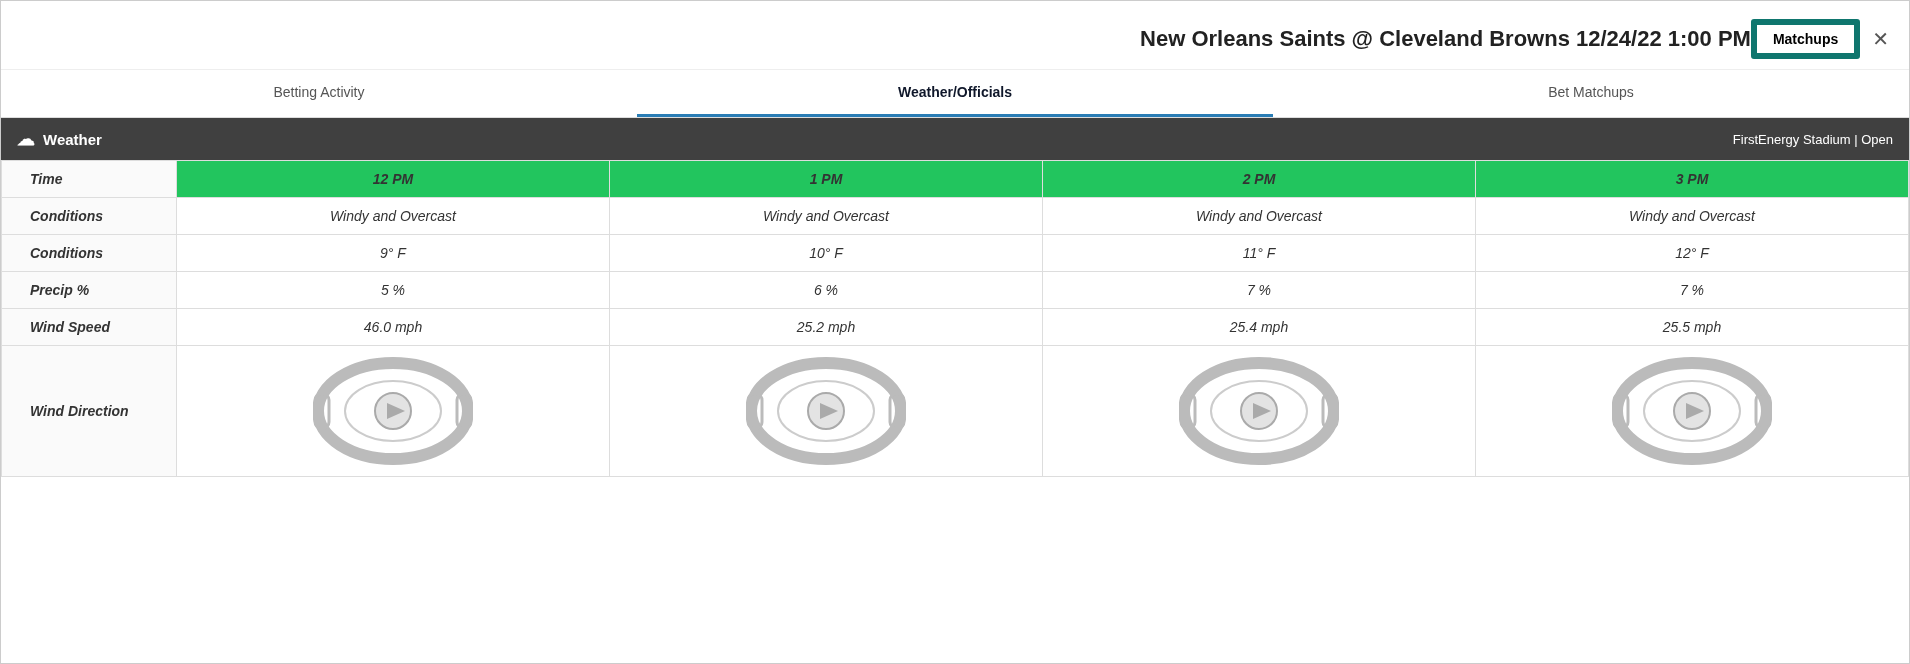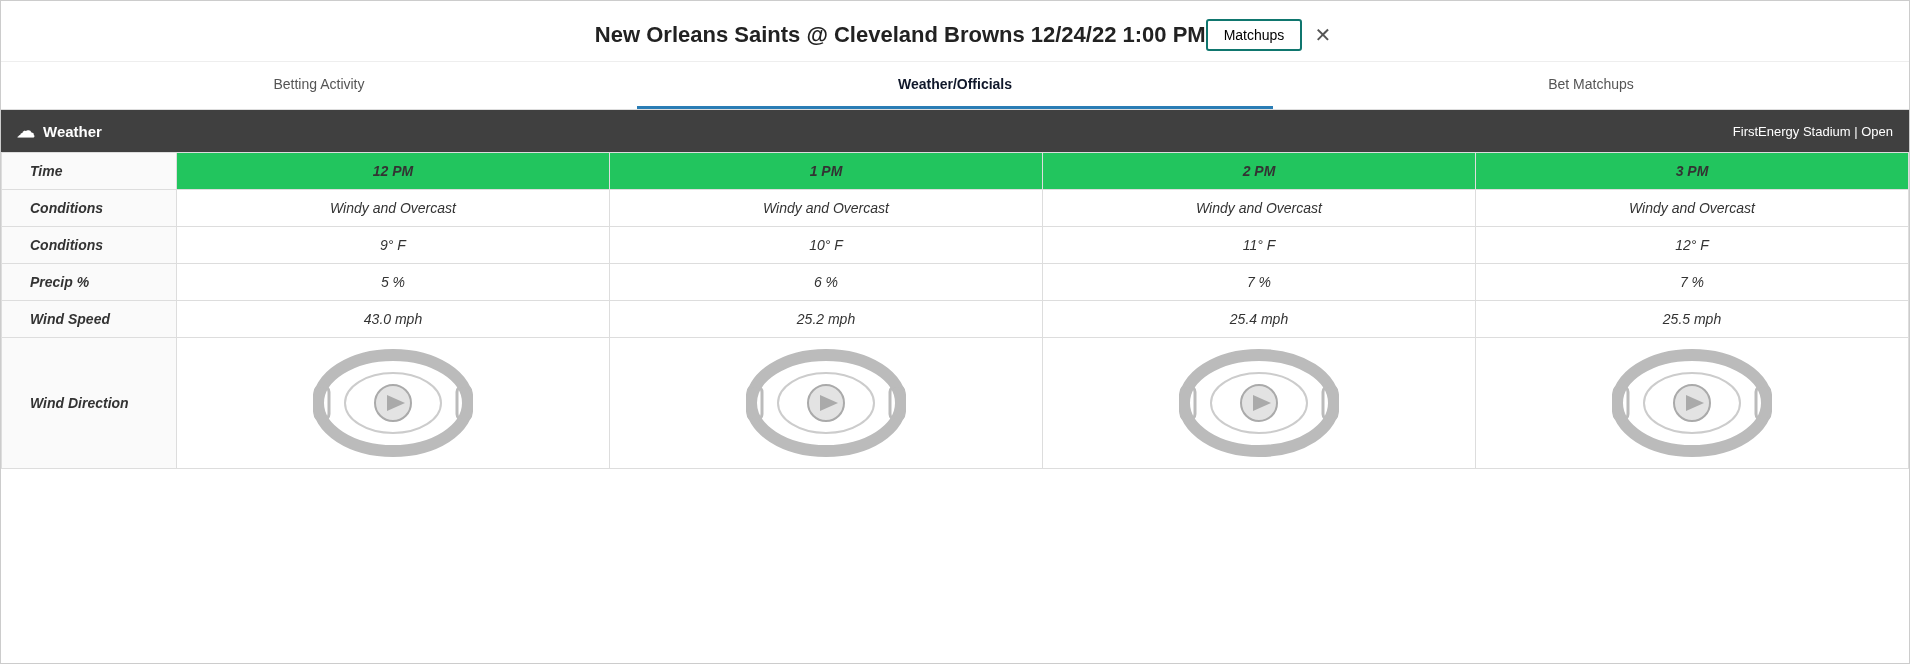--- a/index.html
+++ b/index.html
@@ -14,44 +14,45 @@
       width: 1910px;
       min-height: 664px;
       border: 1px solid #ccc;
       background: #fff;
     }
 
     
     .header {
       display: flex;
       align-items: center;
-      justify-content: center;
+      justify-content: flex-end;
       padding: 18px 20px 10px 36px;
       border-bottom: 1px solid #eee;
     }
 
     .header-title {
       font-size: 22px;
       font-weight: 600;
       color: #222;
     }
 
     .header-actions {
       display: flex;
       align-items: center;
       gap: 12px;
     }
 
     .matchups-button {
-      border: 2px solid #0f766e;
+      border: 6px solid #0f766e;
       background: #fff;
       padding: 6px 16px;
       font-size: 14px;
       cursor: pointer;
       border-radius: 3px;
+      font-weight: bold;
     }
 
     .close-button {
       background: none;
       border: none;
       font-size: 20px;
       cursor: pointer;
       color: #555;
       line-height: 1;
     }
@@ -245,21 +246,21 @@
         <tr>
           <td>Precip %</td>
           <td>5 %</td>
           <td>6 %</td>
           <td>7 %</td>
           <td>7 %</td>
         </tr>
 
         <tr>
           <td>Wind Speed</td>
-          <td>43.0 mph</td>
+          <td>46.0 mph</td>
           <td>25.2 mph</td>
           <td>25.4 mph</td>
           <td>25.5 mph</td>
         </tr>
 
         <tr>
           <td>Wind Direction</td>
           <td class="wind-dir-cell">
             <div class="stadium-graphic">
               <svg class="stadium-svg" viewBox="0 0 160 110" xmlns="http://www.w3.org/2000/svg">

